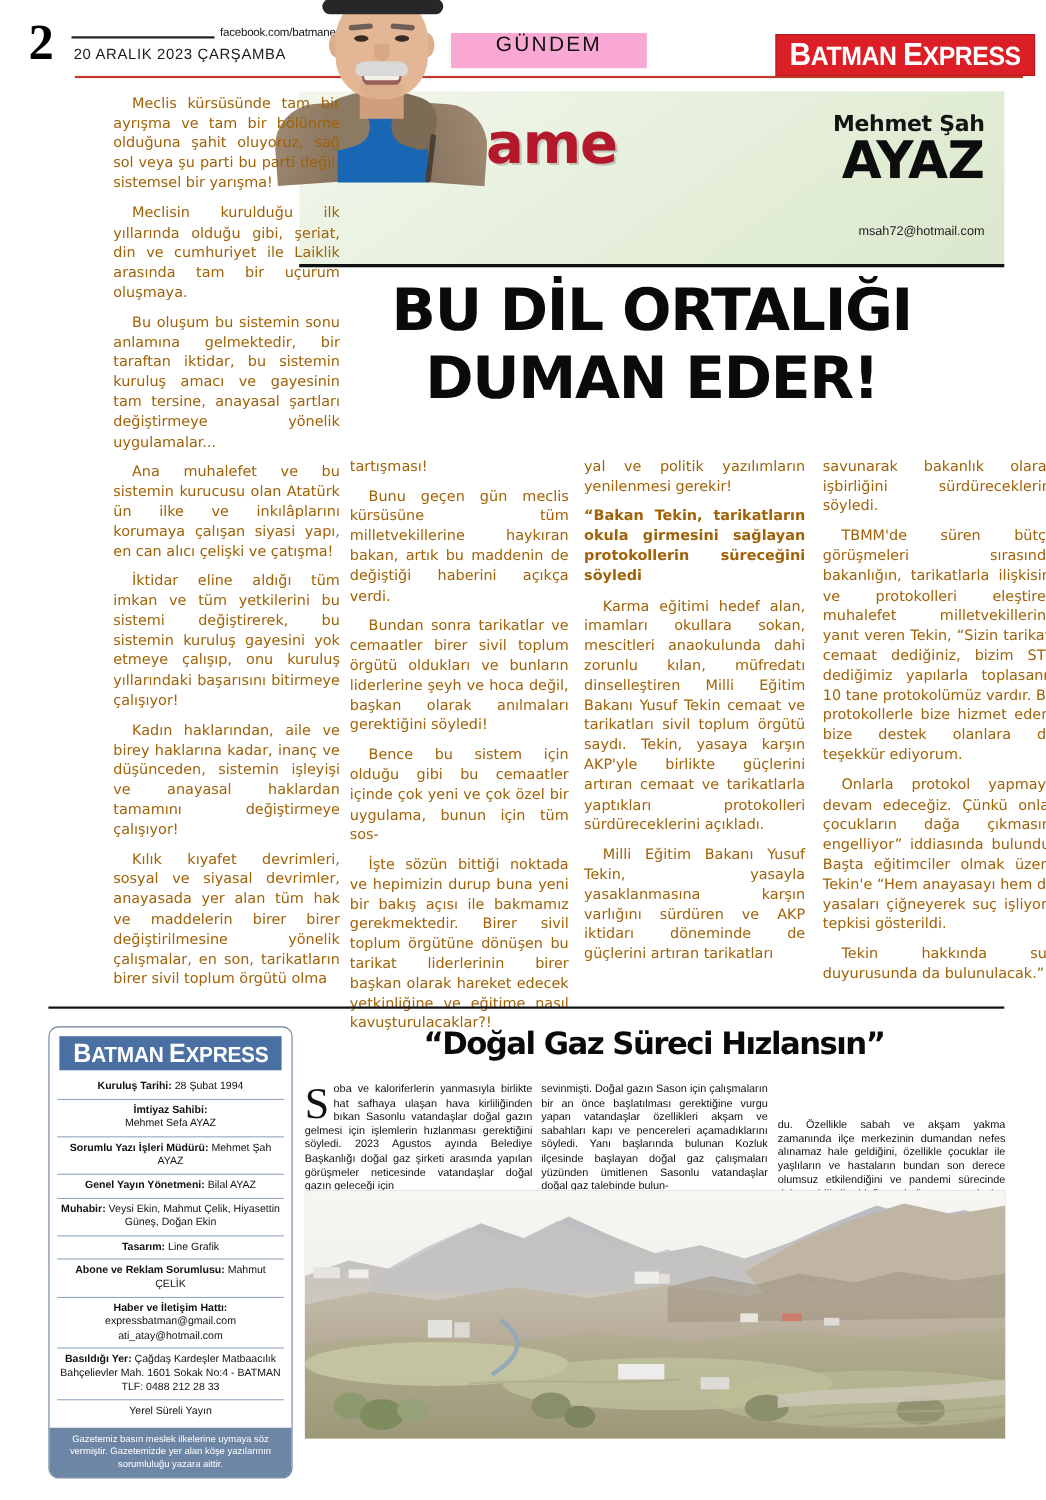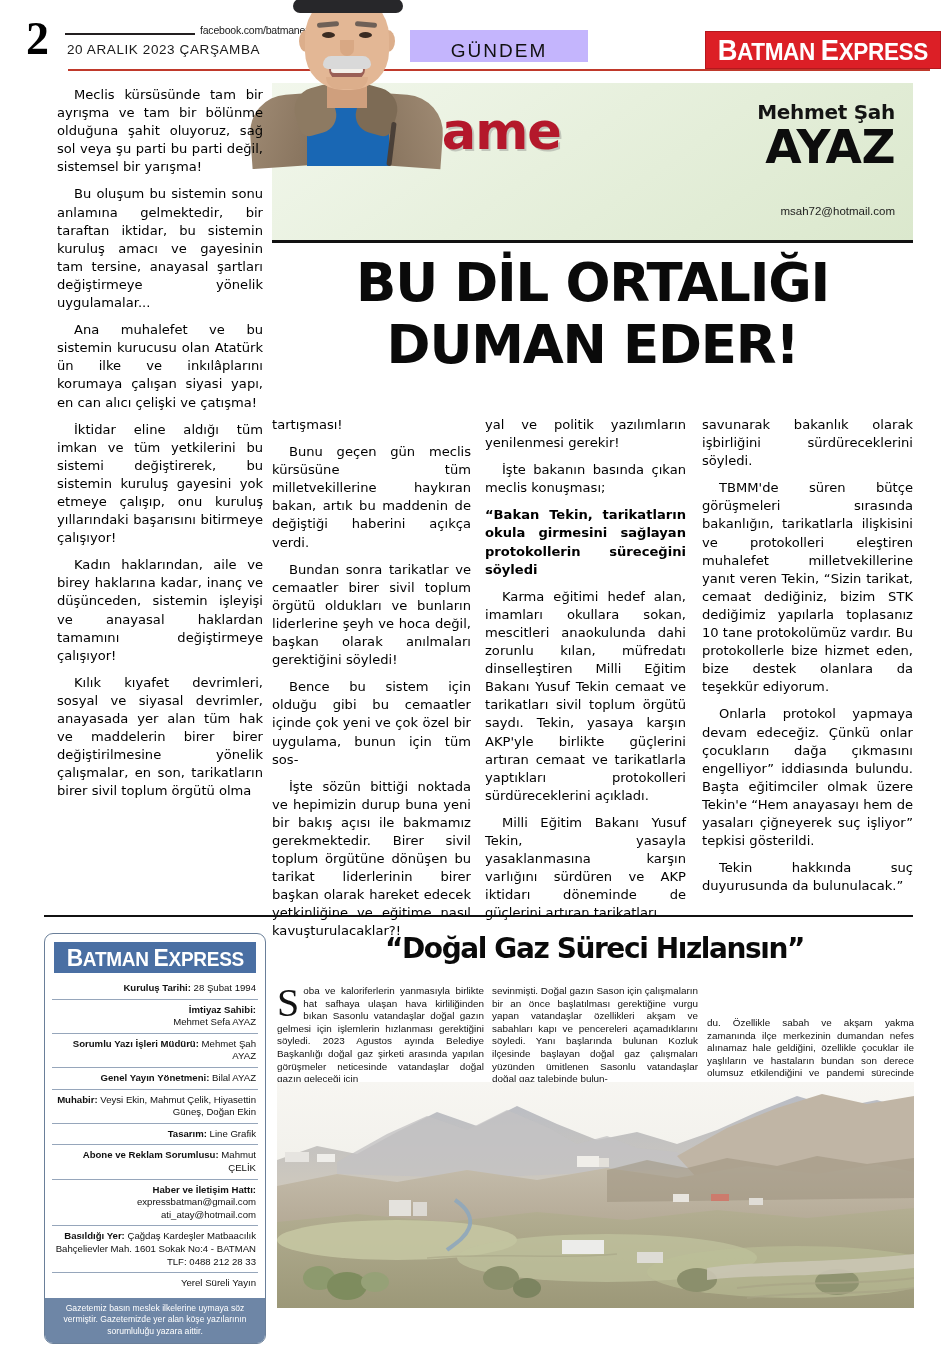--- a/index.html
+++ b/index.html
@@ -56,23 +56,23 @@
     left: 67px; top: 42px;
     font-size: 13.5px;
     letter-spacing: 0.6px;
     color: #1a1a1a;
     white-space: nowrap;
   }
   .section-tab {
     position: absolute;
     left: 410px; top: 30px;
     width: 178px; height: 32px;
-    background: #c4b5fd;
+    background: #f9a8d4;
     display: flex;
-    align-items: flex-end;
+    align-items: flex-start;
     justify-content: center;
   }
   .section-tab span {
     font-size: 19px;
     letter-spacing: 2px;
     color: #111;
   }
   .brand-logo {
     position: absolute;
     right: 10px; top: 31px;
@@ -106,23 +106,24 @@
     position: absolute;
     left: 0; top: 78px;
     width: 951px;
   }
   .col-text {
     position: absolute;
     font-family: "DejaVu Sans", sans-serif;
     font-size: 13.1px;
     line-height: 18.1px;
     text-align: justify;
-    color: #000000;
+    color: #a16207;
     -webkit-hyphens: none;
     hyphens: none;
+    margin-left: 46px;
   }
   .col-text p {
     margin: 0 0 9px 0;
     text-indent: 17px;
   }
   .col-text p.bold {
     font-weight: bold;
     text-indent: 0;
   }
   .col-text p.noindent { text-indent: 0; }
@@ -300,21 +301,21 @@
     font-weight: bold;
     font-size: 20px;
     transform: scaleX(0.95);
     letter-spacing: -0.3px;
     white-space: nowrap;
   }
   .imprint-logo span .cap { font-size: 24px; }
   .imp-row {
     border-top: 1px solid #96a6bb;
     padding: 4px 2px 4px 2px;
-    text-align: right;
+    text-align: center;
     font-size: 9.6px;
     line-height: 12.6px;
     color: #111;
   }
   .imp-row:first-of-type { border-top: none; }
   .imp-row b { font-weight: bold; }
   .imp-note {
     margin: 4px -7px 0 -7px;
     background: #6e86a6;
     color: #fff;
@@ -420,38 +421,38 @@
     <div class="p-hat"></div>
   </div>
   <div class="banner-rule"></div>
 
   <div class="headline">BU DİL ORTALIĞI DUMAN EDER!</div>
 
   <div class="colwrap">
 
     <div class="col-text" id="col1">
       <p>Meclis kürsüsünde tam bir ayrışma ve tam bir bölünme olduğuna şahit oluyoruz, sağ sol veya şu parti bu parti değil, sistemsel bir yarışma!</p>
+      <p>Meclisin kurulduğu ilk yıllarında olduğu gibi, şeriat, din ve cumhuriyet ile Laiklik arasında tam bir uçurum oluşmaya.</p>
       <p>Bu oluşum bu sistemin sonu anlamına gelmektedir, bir taraftan iktidar, bu sistemin kuruluş amacı ve gayesinin tam tersine, anayasal şartları değiştirmeye yönelik uygulamalar...</p>
       <p>Ana muhalefet ve bu sistemin kurucusu olan Atatürk ün ilke ve inkılâplarını korumaya çalışan siyasi yapı, en can alıcı çelişki ve çatışma!</p>
       <p>İktidar eline aldığı tüm imkan ve tüm yetkilerini bu sistemi değiştirerek, bu sistemin kuruluş gayesini yok etmeye çalışıp, onu kuruluş yıllarındaki başarısını bitirmeye çalışıyor!</p>
       <p>Kadın haklarından, aile ve birey haklarına kadar, inanç ve düşünceden, sistemin işleyişi ve anayasal haklardan tamamını değiştirmeye çalışıyor!</p>
       <p>Kılık kıyafet devrimleri, sosyal ve siyasal devrimler, anayasada yer alan tüm hak ve maddelerin birer birer değiştirilmesine yönelik çalışmalar, en son, tarikatların birer sivil toplum örgütü olma</p>
     </div>
 
     <div class="col-text" id="col2">
       <p class="noindent">tartışması!</p>
       <p>Bunu geçen gün meclis kürsüsüne tüm milletvekillerine haykıran bakan, artık bu maddenin de değiştiği haberini açıkça verdi.</p>
       <p>Bundan sonra tarikatlar ve cemaatler birer sivil toplum örgütü oldukları ve bunların liderlerine şeyh ve hoca değil, başkan olarak anılmaları gerektiğini söyledi!</p>
       <p>Bence bu sistem için olduğu gibi bu cemaatler içinde çok yeni ve çok özel bir uygulama, bunun için tüm sos-</p>
       <p>İşte sözün bittiği noktada ve hepimizin durup buna yeni bir bakış açısı ile bakmamız gerekmektedir. Birer sivil toplum örgütüne dönüşen bu tarikat liderlerinin birer başkan olarak hareket edecek yetkinliğine ve eğitime nasıl kavuşturulacaklar?!</p>
     </div>
 
     <div class="col-text" id="col3">
       <p class="noindent">yal ve politik yazılımların yenilenmesi gerekir!</p>
-      <p>İşte bakanın basında çıkan meclis konuşması;</p>
       <p class="bold">“Bakan Tekin, tarikatların okula girmesini sağlayan protokollerin süreceğini söyledi</p>
       <p>Karma eğitimi hedef alan, imamları okullara sokan, mescitleri anaokulunda dahi zorunlu kılan, müfredatı dinselleştiren Milli Eğitim Bakanı Yusuf Tekin cemaat ve tarikatları sivil toplum örgütü saydı. Tekin, yasaya karşın AKP'yle birlikte güçlerini artıran cemaat ve tarikatlarla yaptıkları protokolleri sürdüreceklerini açıkladı.</p>
       <p>Milli Eğitim Bakanı Yusuf Tekin, yasayla yasaklanmasına karşın varlığını sürdüren ve AKP iktidarı döneminde de güçlerini artıran tarikatları</p>
     </div>
 
     <div class="col-text" id="col4">
       <p class="noindent">savunarak bakanlık olarak işbirliğini sürdüreceklerini söyledi.</p>
       <p>TBMM'de süren bütçe görüşmeleri sırasında bakanlığın, tarikatlarla ilişkisini ve protokolleri eleştiren muhalefet milletvekillerine yanıt veren Tekin, “Sizin tarikat, cemaat dediğiniz, bizim STK dediğimiz yapılarla toplasanız 10 tane protokolümüz vardır. Bu protokollerle bize hizmet eden, bize destek olanlara da teşekkür ediyorum.</p>
       <p>Onlarla protokol yapmaya devam edeceğiz. Çünkü onlar çocukların dağa çıkmasını engelliyor” iddiasında bulundu. Başta eğitimciler olmak üzere Tekin'e “Hem anayasayı hem de yasaları çiğneyerek suç işliyor” tepkisi gösterildi.</p>
       <p>Tekin hakkında suç duyurusunda da bulunulacak.”</p>

